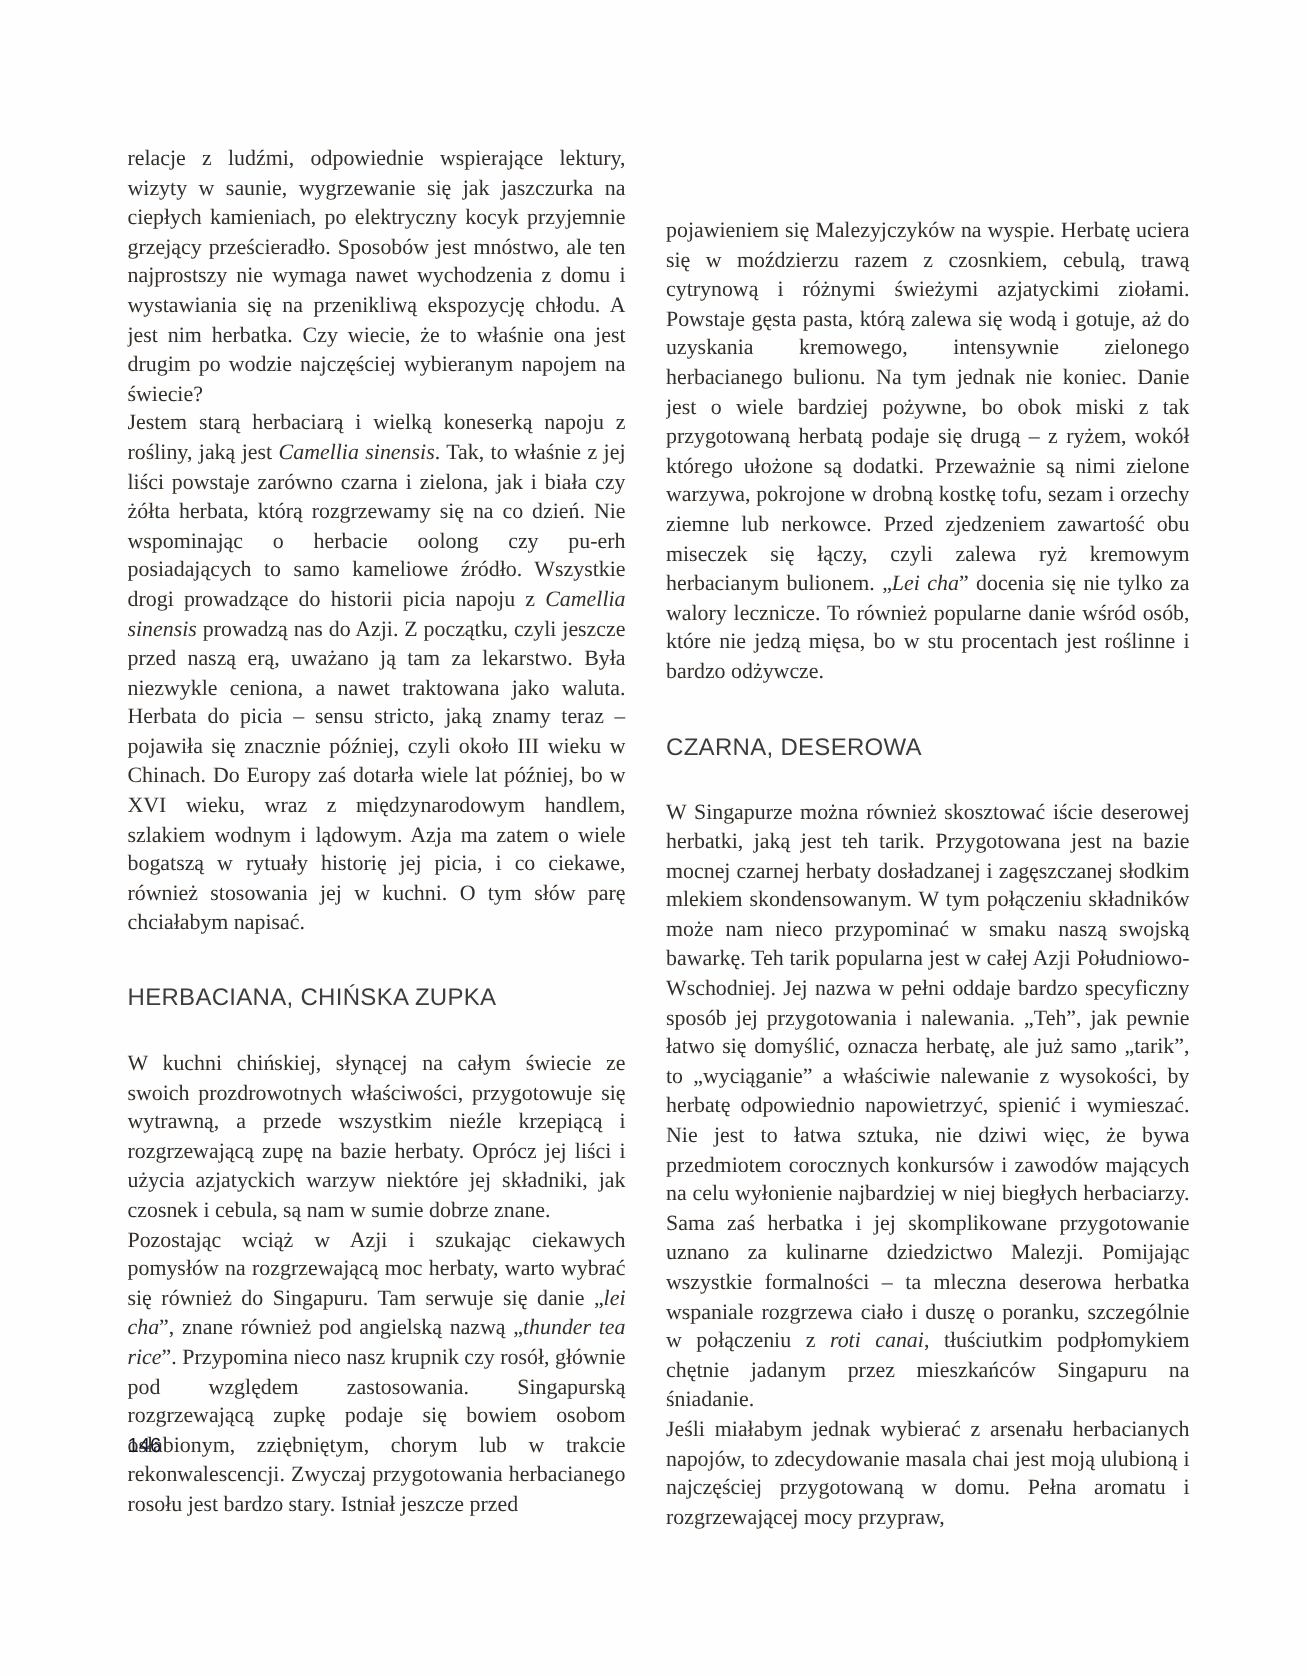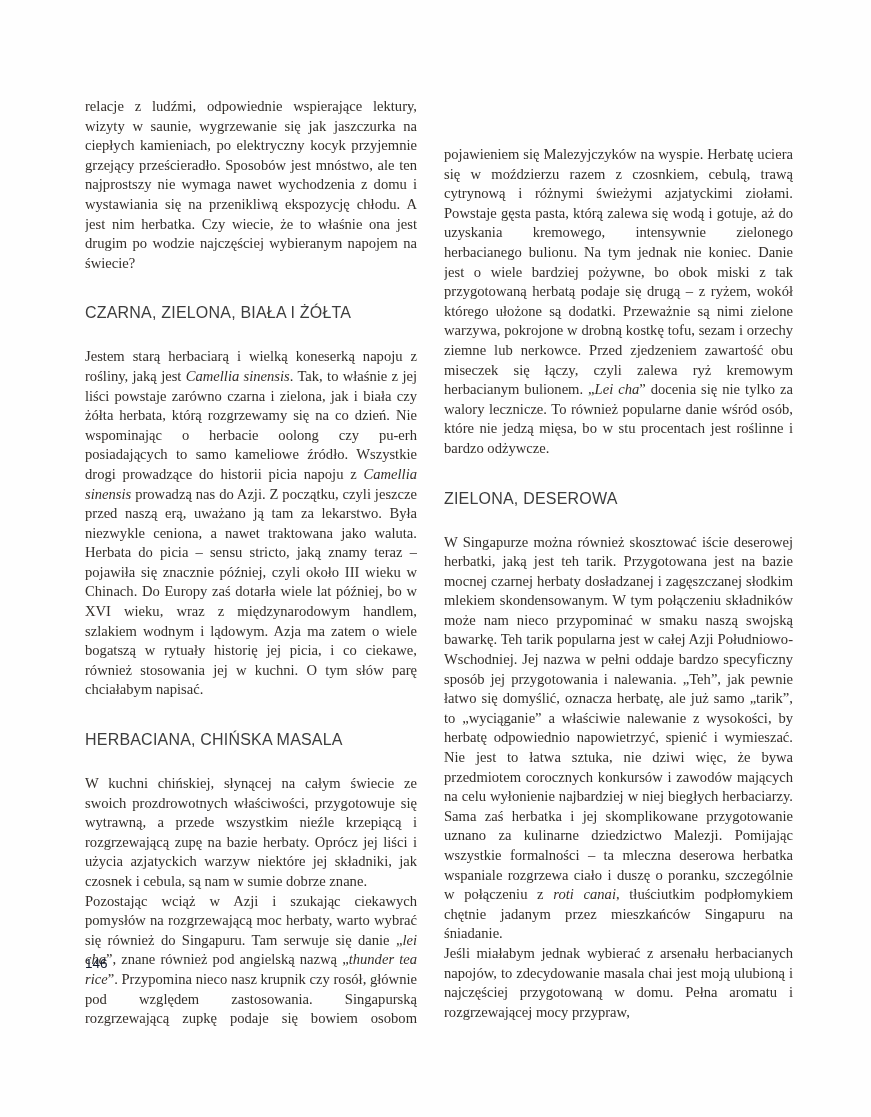--- a/index.html
+++ b/index.html
@@ -58,27 +58,26 @@
     color: #0f172a;
   }
 </style>
 </head>
 <body>
 
 <div class="page">
   <div class="columns">
     <div class="col col-left">
         <p><span>relacje z ludźmi, odpowiednie wspierające lektury, wizyty w saunie, wygrzewanie się jak jaszczurka na ciepłych kamieniach, po elektryczny kocyk przyjemnie grzejący prześcieradło. Sposobów jest mnóstwo, ale ten najprostszy nie wymaga nawet wychodzenia z domu i wystawiania się na przenikliwą ekspozycję chłodu. A jest nim herbatka. Czy wiecie, że to właśnie ona jest drugim po wodzie najczęściej wybieranym napojem na świecie?</span></p>
-        <h2>CZARNA, ZIELONA, BIAŁA I ŻÓŁTA</h2>
         <p><span>Jestem starą herbaciarą i wielką koneserką napoju z rośliny, jaką jest </span><em>Camellia sinensis</em><span>. Tak, to właśnie z jej liści powstaje zarówno czarna i zielona, jak i biała czy żółta herbata, którą rozgrzewamy się na co dzień. Nie wspominając o herbacie oolong czy pu-erh posiadających to samo kameliowe źródło. Wszystkie drogi prowadzące do historii picia napoju z </span><em>Camellia sinensis</em><span> prowadzą nas do Azji. Z początku, czyli jeszcze przed naszą erą, uważano ją tam za lekarstwo. Była niezwykle ceniona, a nawet traktowana jako waluta. Herbata do picia – sensu stricto, jaką znamy teraz – pojawiła się znacznie później, czyli około III wieku w Chinach. Do Europy zaś dotarła wiele lat później, bo w XVI wieku, wraz z międzynarodowym handlem, szlakiem wodnym i lądowym. Azja ma zatem o wiele bogatszą w rytuały historię jej picia, i co ciekawe, również stosowania jej w kuchni. O tym słów parę chciałabym napisać.</span></p>
-        <h2>HERBACIANA, CHIŃSKA MASALA</h2>
+        <h2>HERBACIANA, CHIŃSKA ZUPKA</h2>
         <p><span>W kuchni chińskiej, słynącej na całym świecie ze swoich prozdrowotnych właściwości, przygotowuje się wytrawną, a przede wszystkim nieźle krzepiącą i rozgrzewającą zupę na bazie herbaty. Oprócz jej liści i użycia azjatyckich warzyw niektóre jej składniki, jak czosnek i cebula, są nam w sumie dobrze znane.</span></p>
         <p><span>Pozostając wciąż w Azji i szukając ciekawych pomysłów na rozgrzewającą moc herbaty, warto wybrać się również do Singapuru. Tam serwuje się danie „</span><em>lei cha</em><span>”, znane również pod angielską nazwą „</span><em>thunder tea rice</em><span>”. Przypomina nieco nasz krupnik czy rosół, głównie pod względem zastosowania. Singapurską rozgrzewającą zupkę podaje się bowiem osobom osłabionym, zziębniętym, chorym lub w trakcie rekonwalescencji. Zwyczaj przygotowania herbacianego rosołu jest bardzo stary. Istniał jeszcze przed</span></p>
       </div>
     <div class="col col-right">
         <p><span>pojawieniem się Malezyjczyków na wyspie. Herbatę uciera się w moździerzu razem z czosnkiem, cebulą, trawą cytrynową i różnymi świeżymi azjatyckimi ziołami. Powstaje gęsta pasta, którą zalewa się wodą i gotuje, aż do uzyskania kremowego, intensywnie zielonego herbacianego bulionu. Na tym jednak nie koniec. Danie jest o wiele bardziej pożywne, bo obok miski z tak przygotowaną herbatą podaje się drugą – z ryżem, wokół którego ułożone są dodatki. Przeważnie są nimi zielone warzywa, pokrojone w drobną kostkę tofu, sezam i orzechy ziemne lub nerkowce. Przed zjedzeniem zawartość obu miseczek się łączy, czyli zalewa ryż kremowym herbacianym bulionem. „</span><em>Lei cha</em><span>” docenia się nie tylko za walory lecznicze. To również popularne danie wśród osób, które nie jedzą mięsa, bo w stu procentach jest roślinne i bardzo odżywcze.</span></p>
-        <h2>ZIELONA, DESEROWA</h2>
+        <h2>CZARNA, DESEROWA</h2>
         <p><span>W Singapurze można również skosztować iście deserowej herbatki, jaką jest teh tarik. Przygotowana jest na bazie mocnej czarnej herbaty dosładzanej i zagęszczanej słodkim mlekiem skondensowanym. W tym połączeniu składników może nam nieco przypominać w smaku naszą swojską bawarkę. Teh tarik popularna jest w całej Azji Południowo-Wschodniej. Jej nazwa w pełni oddaje bardzo specyficzny sposób jej przygotowania i nalewania. „Teh”, jak pewnie łatwo się domyślić, oznacza herbatę, ale już samo „tarik”, to „wyciąganie” a właściwie nalewanie z wysokości, by herbatę odpowiednio napowietrzyć, spienić i wymieszać. Nie jest to łatwa sztuka, nie dziwi więc, że bywa przedmiotem corocznych konkursów i zawodów mających na celu wyłonienie najbardziej w niej biegłych herbaciarzy. Sama zaś herbatka i jej skomplikowane przygotowanie uznano za kulinarne dziedzictwo Malezji. Pomijając wszystkie formalności – ta mleczna deserowa herbatka wspaniale rozgrzewa ciało i duszę o poranku, szczególnie w połączeniu z </span><em>roti canai</em><span>, tłuściutkim podpłomykiem chętnie jadanym przez mieszkańców Singapuru na śniadanie.</span></p>
         <p><span>Jeśli miałabym jednak wybierać z arsenału herbacianych napojów, to zdecydowanie masala chai jest moją ulubioną i najczęściej przygotowaną w domu. Pełna aromatu i rozgrzewającej mocy przypraw,</span></p>
       </div>
   </div>
   <div class="page-number">146</div>
 </div>
 
 </body></html>

